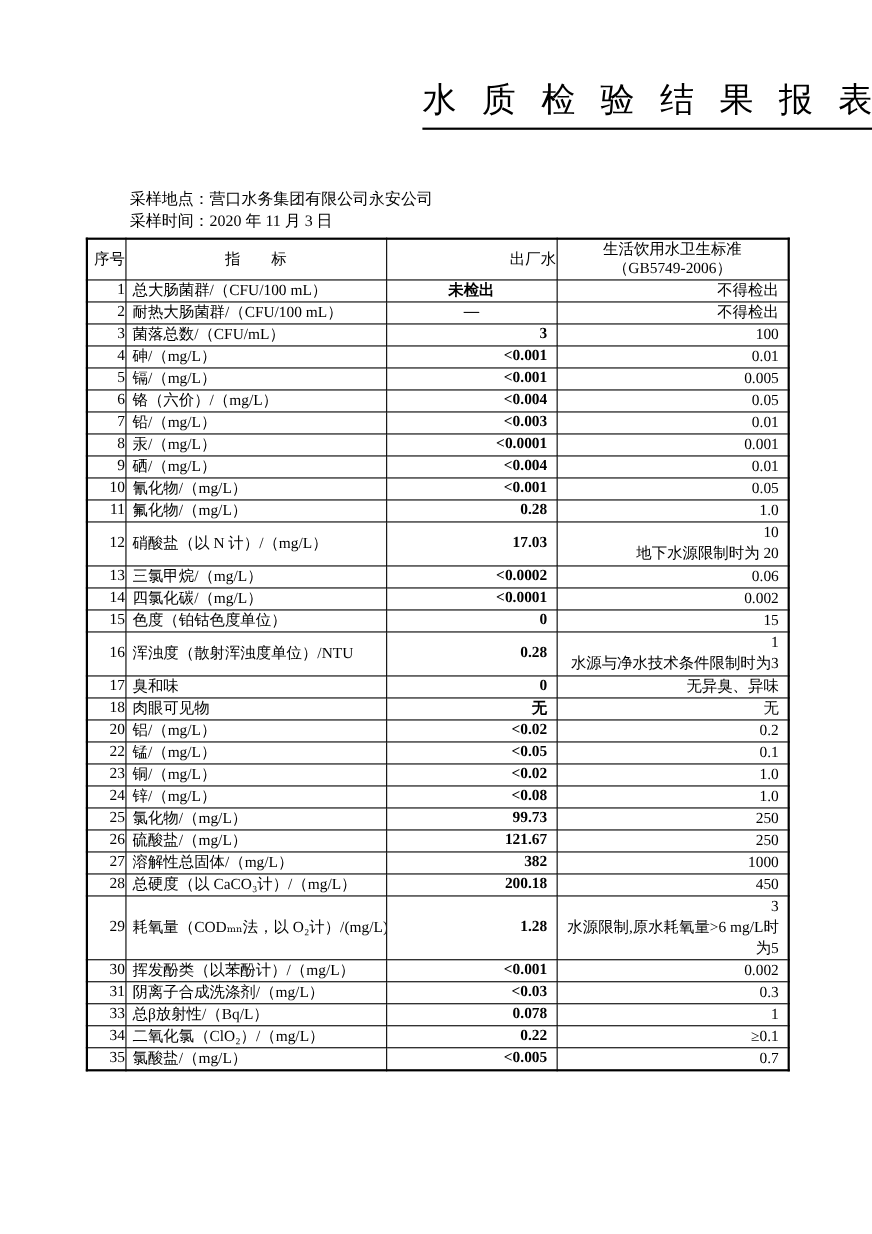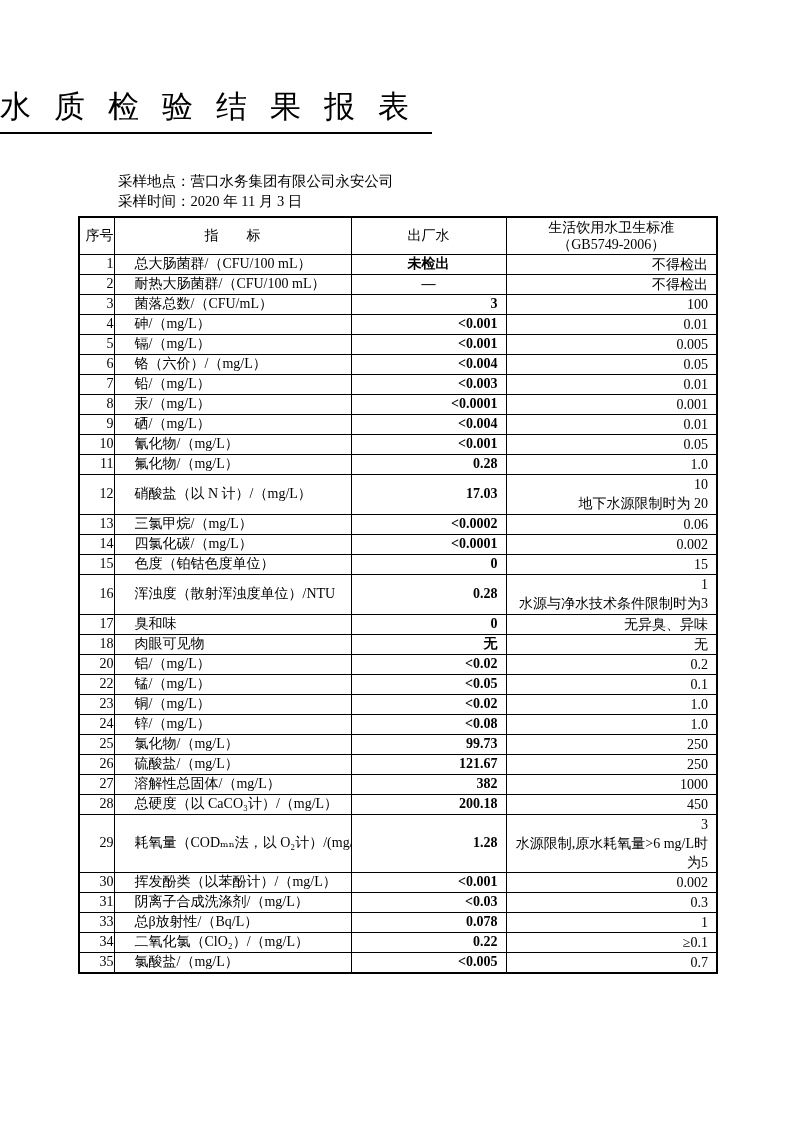--- a/index.html
+++ b/index.html
@@ -5,22 +5,22 @@
   * { margin: 0; padding: 0; box-sizing: border-box; }
   html, body { background: #ffffff; }
   body {
     width: 793px; height: 1122px;
     position: relative;
     font-family: "Liberation Serif", "DejaVu Serif", serif;
     color: #000;
     overflow: hidden;
   }
   .title-wrap {
-    position: absolute; top: 86px; left: 0; width: 100%;
-    text-align: left;
+    position: absolute; top: 70px; left: 0; width: 100%;
+    text-align: right;
   }
   .doc-title {
     display: inline-block;
     font-size: 31px;
     font-weight: normal;
     letter-spacing: 23px;
     margin-right: -23px; 
     border-bottom: 2px solid #000;
     padding-bottom: 4px;
     white-space: nowrap;
@@ -42,23 +42,23 @@
     border: 1px solid #000;
     font-weight: normal;
     vertical-align: middle;
     overflow: hidden;
   }
   .report thead tr { height: 37px; }
   .report tr.normal { height: 20px; }
   .report tr.tall  { height: 40px; }
   th.h-no, td.no { text-align: right; }
   th.h-ind { text-align: center; white-space: pre; }
-  th.h-out { text-align: center; }
+  th.h-out { text-align: right; }
   th.h-std { text-align: center; line-height: 17px; }
-  td.ind { text-align: left; padding-left: 20px; white-space: nowrap; }
+  td.ind { text-align: left; padding-left: 6px; white-space: nowrap; }
   td.val { text-align: right; padding-right: 8px; font-weight: bold; }
   td.val.center { text-align: center; padding-right: 0; }
   td.std { text-align: right; padding-right: 8px; }
   td.std .std-line { line-height: 19px; }
 </style>
 </head>
 <body>
 
 <div class="title-wrap">
   <h1 class="doc-title">水质检验结果报表</h1>

